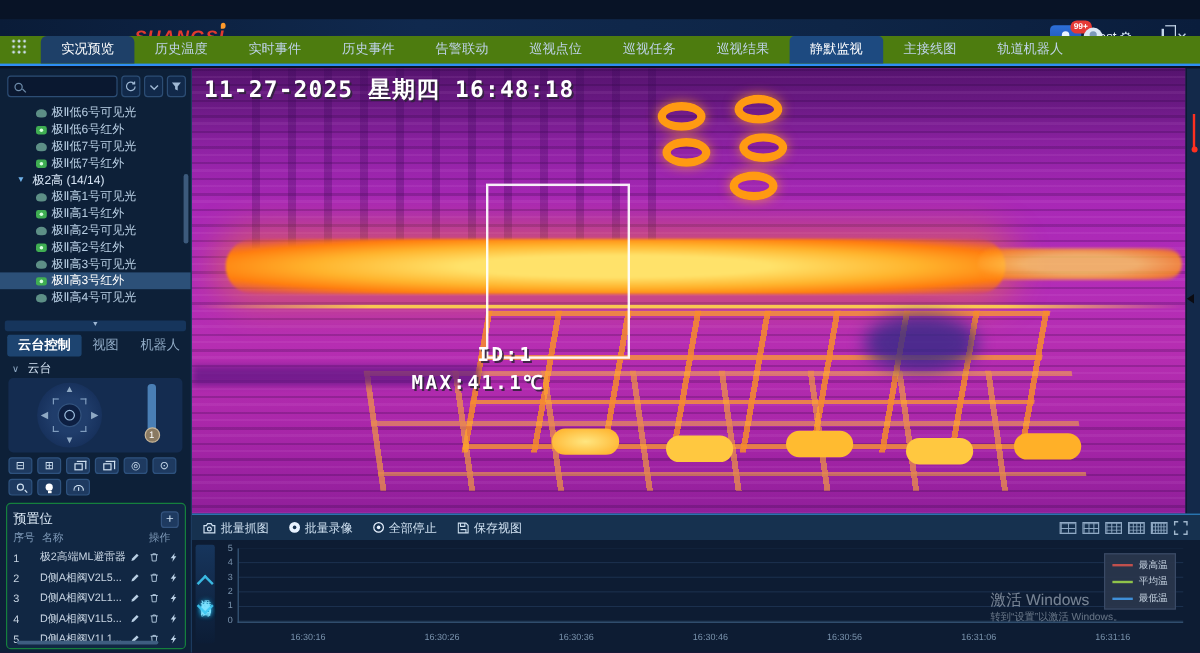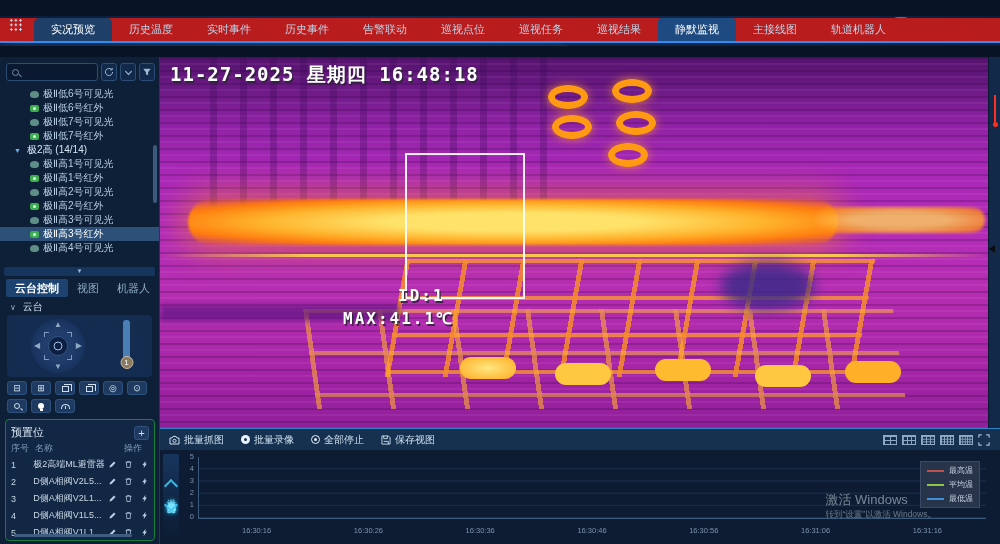--- a/index.html
+++ b/index.html
@@ -28,22 +28,22 @@
   .avatar::before{content:"";position:absolute;top:2.5px;left:5px;width:6px;height:6px;border-radius:50%;background:#7d9ab9}
   .avatar::after{content:"";position:absolute;top:9.5px;left:2px;width:12px;height:9px;border-radius:50%;background:#7d9ab9}
   .username{font-size:11px;color:#eaf3fc;margin-left:-8px}
   .gear{font-size:13px;color:#c6d8ea}
   .winbtn{font-size:11px;color:#c6d8ea;width:14px;text-align:center}
   .ic-restore{width:9px;height:9px;border:1px solid #c6d8ea;position:relative}
   .ic-restore::before{content:"";position:absolute;left:1.5px;top:-4px;width:8px;height:8px;
     border:1px solid #c6d8ea;border-left:none;border-bottom:none}
 
   
-  .tabbar{position:absolute;top:18px;left:0;right:0;height:25px;background:#b91c1c;
-    border-bottom:2px solid #2e8ef5;display:flex;align-items:flex-start}
+  .tabbar{position:absolute;top:30px;left:0;right:0;height:25px;background:#4d7c0f;
+    border-bottom:2px solid #2e8ef5;display:flex;align-items:center}
   .apps-icon{margin:0 12px 6px 9px;width:13px;height:13px;flex:none;
     background-image:radial-gradient(circle,#cfe0f0 1.1px,transparent 1.3px);background-size:4.6px 4.6px}
   .tab{padding:0 17px;height:23px;line-height:23px;font-size:11px;color:#bed2e8;cursor:pointer;white-space:nowrap}
   .tab.active{background:#1e4068;border-radius:5px 5px 0 0;color:#fff}
   .tab.hl{background:#1d4a80;border-radius:4px 4px 0 0;color:#fff}
 
   
   .sidebar{position:absolute;top:57px;left:0;width:160px;bottom:0;background:#0d2038;border-right:1px solid #1c3a5e}
   .search-row{position:absolute;top:6px;left:6px;right:4px;height:18px;display:flex;gap:3px;align-items:center}
   .search-input{flex:1;height:18px;background:#0a1830;border:1px solid #2c4d74;border-radius:3px;

